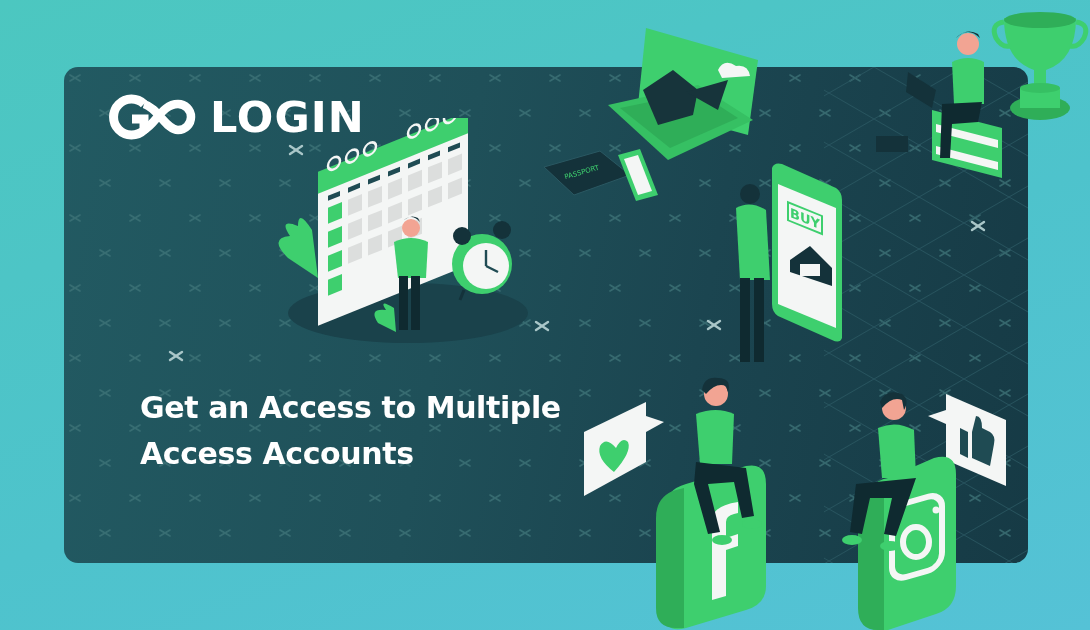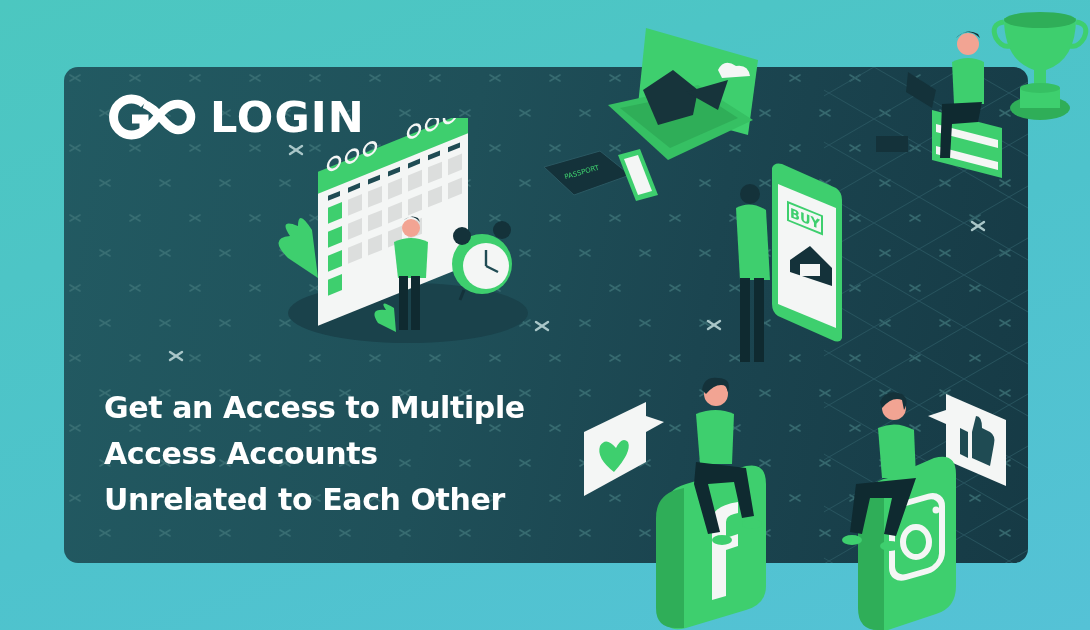--- a/index.html
+++ b/index.html
@@ -20,21 +20,21 @@
     }
     .logo-text {
       font-family: "DejaVu Sans", sans-serif; font-weight: bold;
       font-size: 43px; letter-spacing: 1px; line-height: 46px; margin-left: 2px;
     }
     .headline {
       position: absolute; left: 104px; top: 385px; width: 500px;
       color: #ffffff; font-family: "DejaVu Sans", sans-serif; font-weight: bold;
       font-size: 30px; line-height: 46px; letter-spacing: -0.4px;
     }
-    .headline div { white-space: nowrap; }
+    .headline div { white-space: nowrap; margin-left: 36px; }
     .illus { position: absolute; }
   </style>
 </head>
 <body>
 
 <div class="card">
   <svg class="pattern" width="964" height="496" viewBox="0 0 964 496">
     <defs>
       <pattern id="xp" x="0" y="0" width="60" height="70" patternUnits="userSpaceOnUse">
         <g stroke="#3e7478" stroke-width="1.6" stroke-linecap="round" opacity="0.75">
@@ -72,21 +72,20 @@
   <svg width="104" height="46" viewBox="0 0 104 46">
     <path d="M40 10 A18 18 0 1 0 40 36 L40 25 L28 25" fill="none" stroke="#fff" stroke-width="9" stroke-linecap="butt"></path>
     <path d="M40 36 C52 30 58 10 74 10 A13 13 0 0 1 74 36 C62 36 54 14 40 10" fill="none" stroke="#fff" stroke-width="8.5"></path>
   </svg>
   <span class="logo-text">LOGIN</span>
 </div>
 
 <div class="headline">
   <div>Get an Access to Multiple</div>
   <div>Access Accounts</div>
-  <div>Unrelated to Each Other</div>
 </div>
 
 <svg class="illus" style="left:268px;top:118px" width="260" height="230" viewBox="0 0 260 230">
   <ellipse cx="140" cy="195" rx="120" ry="30" fill="#1a424b"></ellipse>
   <path d="M20 140 Q0 120 22 118 Q10 100 30 108 Q30 90 44 112 L50 160 Z" fill="#3ecf6e"></path>
   <path d="M50 155 L58 60 L70 120 Z" fill="#14323a"></path>
   <g transform="skewY(-22)">
     <rect x="50" y="88" width="150" height="140" fill="#f4f6f5"></rect>
     <rect x="50" y="74" width="150" height="22" fill="#3ecf6e"></rect>
     <g fill="#1f4b53">

